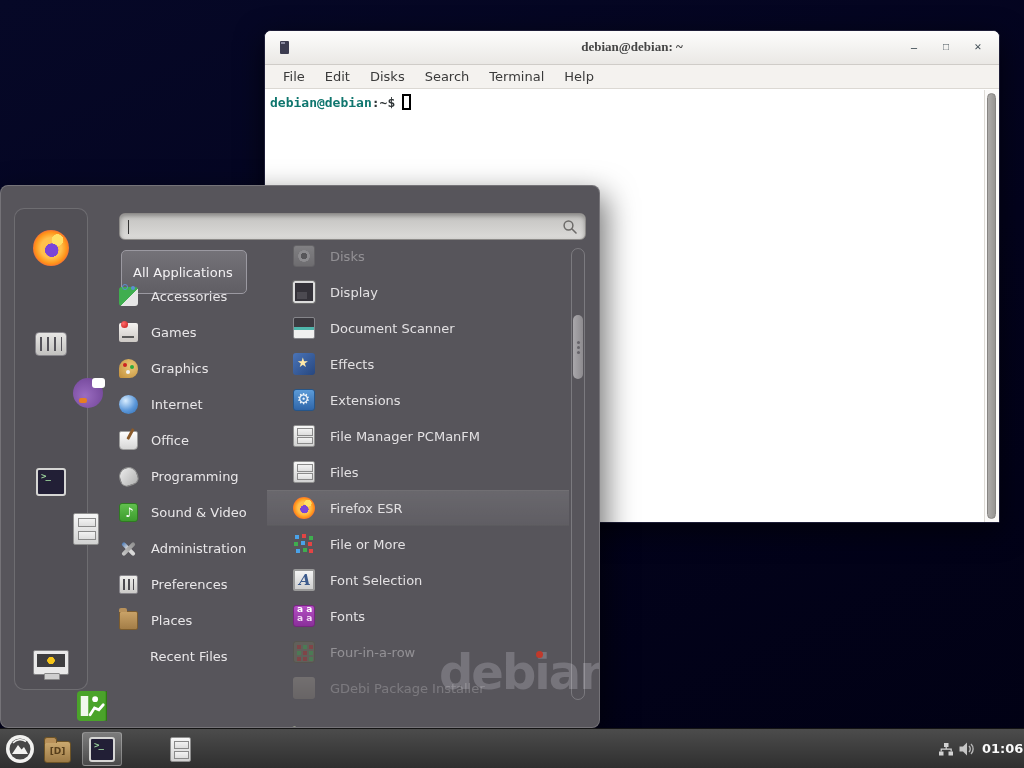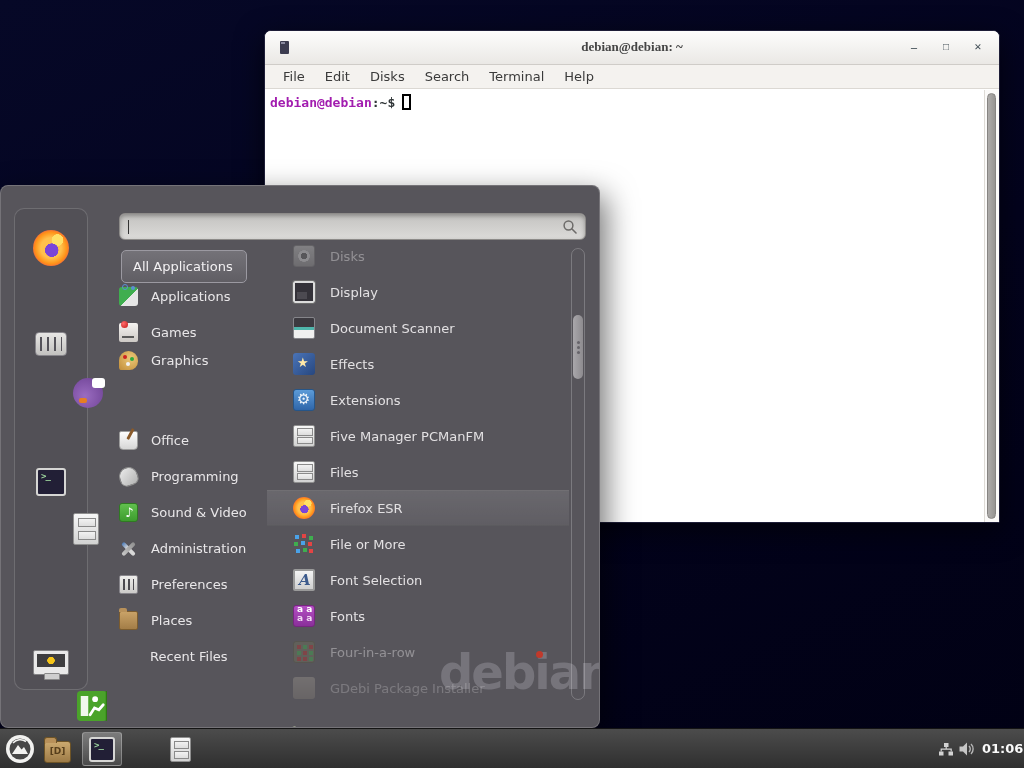--- a/index.html
+++ b/index.html
@@ -41,21 +41,21 @@
     display:flex; align-items:center; height:24px; padding-left:8px;
     background:#f4f2ef; border-bottom:1px solid #dbd8d3;
   }
   .term-menu-item { padding:0 10px; font-size:13px; color:#3a3a3a;text-align:center; }
   .term-body { position:absolute; left:0; top:59px; right:0; bottom:0; background:#fff; }
   .prompt {
     position:absolute; left:5px; top:4px;
     font-family:"DejaVu Sans Mono", monospace; font-size:13px; font-weight:bold;
     color:#2e3436; white-space:pre;
   }
-  .prompt .user { color:#a21caf;margin-top:48px; }
+  .prompt .user { color:#0f766e;margin-top:48px; }
   .cursor {
     display:inline-block; width:9px; height:16px; border:2px solid #000;
     margin-left:7px; vertical-align:-3px;
   }
   .term-scroll {
     position:absolute; right:0; top:0; bottom:0; width:15px;
     background:#fbfaf9; border-left:1px solid #dedbd6;
   }
   .term-scroll-thumb {
     position:absolute; left:2px; right:3px; top:3px; bottom:3px;
@@ -91,21 +91,21 @@
     border:1px solid #8d8b89; border-radius:6px;
     box-shadow:inset 0 2px 4px rgba(0,0,0,0.3);
   }
   .search input {
     position:absolute; left:8px; top:2px; right:30px; bottom:2px; width:calc(100% - 40px);
     background:transparent; border:none; outline:none; font-size:13px; color:#222;
   }
   .search-caret { position:absolute; left:8px; top:6px; width:1px; height:14px; background:#333; }
   .search-mag { position:absolute; right:7px; top:5px; }
   .all-apps {
-    position:absolute; left:120px; top:64px; width:126px; height:33px; z-index:1;
+    position:absolute; left:120px; top:64px; width:126px; height:44px; z-index:1;
     background:linear-gradient(#747278,#605e64);
     border:1px solid #9b99a1; border-radius:5px;
     display:flex; align-items:center; padding-left:11px;
     color:#f3f1f3; font-size:13px;
   }
   .cat-row {
     position:absolute; left:118px; width:156px; height:36px; z-index:1;
     display:flex; align-items:center; gap:13px;
     color:#e9e7e9; font-size:13px;
   }
@@ -333,29 +333,33 @@
           <circle cx="6.5" cy="6.5" r="4.4" fill="none" stroke="#6d6b69" stroke-width="1.5"></circle>
           <line x1="10" y1="10" x2="14" y2="14" stroke="#6d6b69" stroke-width="1.6" stroke-linecap="round"></line>
         </svg></span>
   </div>
 
   <div class="all-apps">
     <span>All Applications</span>
   </div>
   <div class="cat-row" style="top:92px">
       <span class="icb ci ci-accessories"></span>
-      <span>Applications</span>
+      <span>Accessories</span>
     </div>
   <div class="cat-row" style="top:128px">
       <span class="icb ci ci-games"></span>
       <span>Games</span>
     </div>
-  <div class="cat-row" style="top:156px">
+  <div class="cat-row" style="top:164px">
       <span class="icb ci ci-graphics"></span>
       <span>Graphics</span>
+    </div>
+  <div class="cat-row" style="top:200px">
+      <span class="icb ci ci-internet"></span>
+      <span>Internet</span>
     </div>
   <div class="cat-row" style="top:236px">
       <span class="icb ci ci-office"></span>
       <span>Office</span>
     </div>
   <div class="cat-row" style="top:272px">
       <span class="icb ci ci-programming"></span>
       <span>Programming</span>
     </div>
   <div class="cat-row" style="top:308px">
@@ -393,21 +397,21 @@
   <div class="app-row" style="top:160px">
       <span class="icb ai ai-effects"></span>
       <span>Effects</span>
     </div>
   <div class="app-row" style="top:196px">
       <span class="icb ai ai-extensions"></span>
       <span>Extensions</span>
     </div>
   <div class="app-row" style="top:232px">
       <span class="icb ai ic-cab"></span>
-      <span>Five Manager PCManFM</span>
+      <span>File Manager PCManFM</span>
     </div>
   <div class="app-row" style="top:268px">
       <span class="icb ai ic-cab"></span>
       <span>Files</span>
     </div>
   <div class="app-row hl" style="top:304px">
       <span class="icb ai ai-firefox"></span>
       <span>Firefox ESR</span>
     </div>
   <div class="app-row" style="top:340px">

